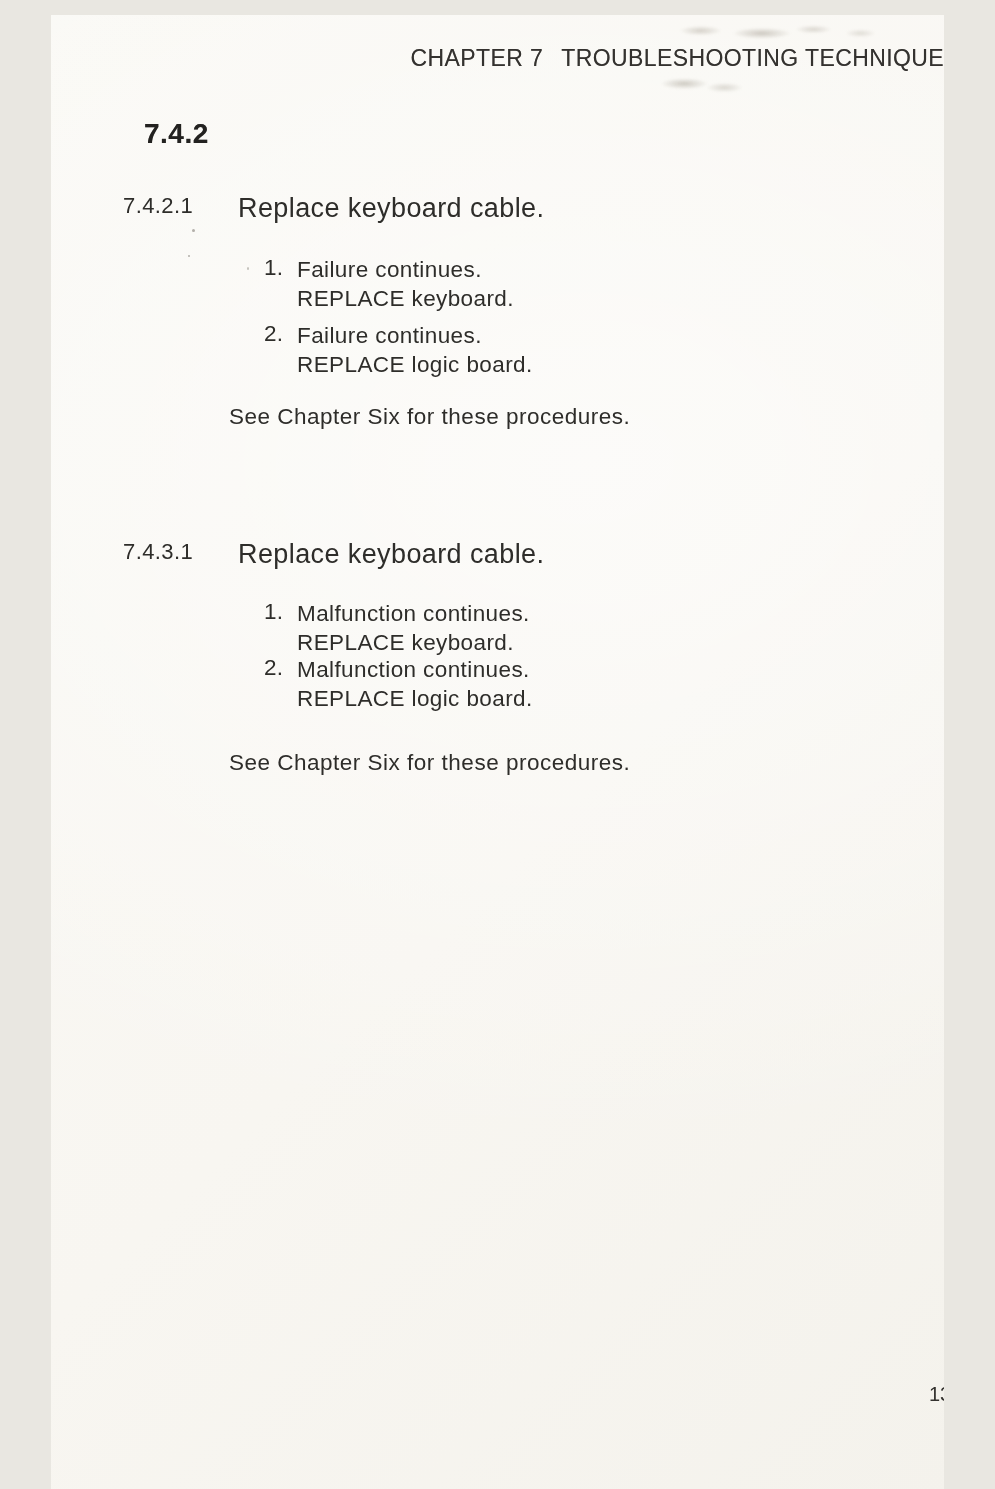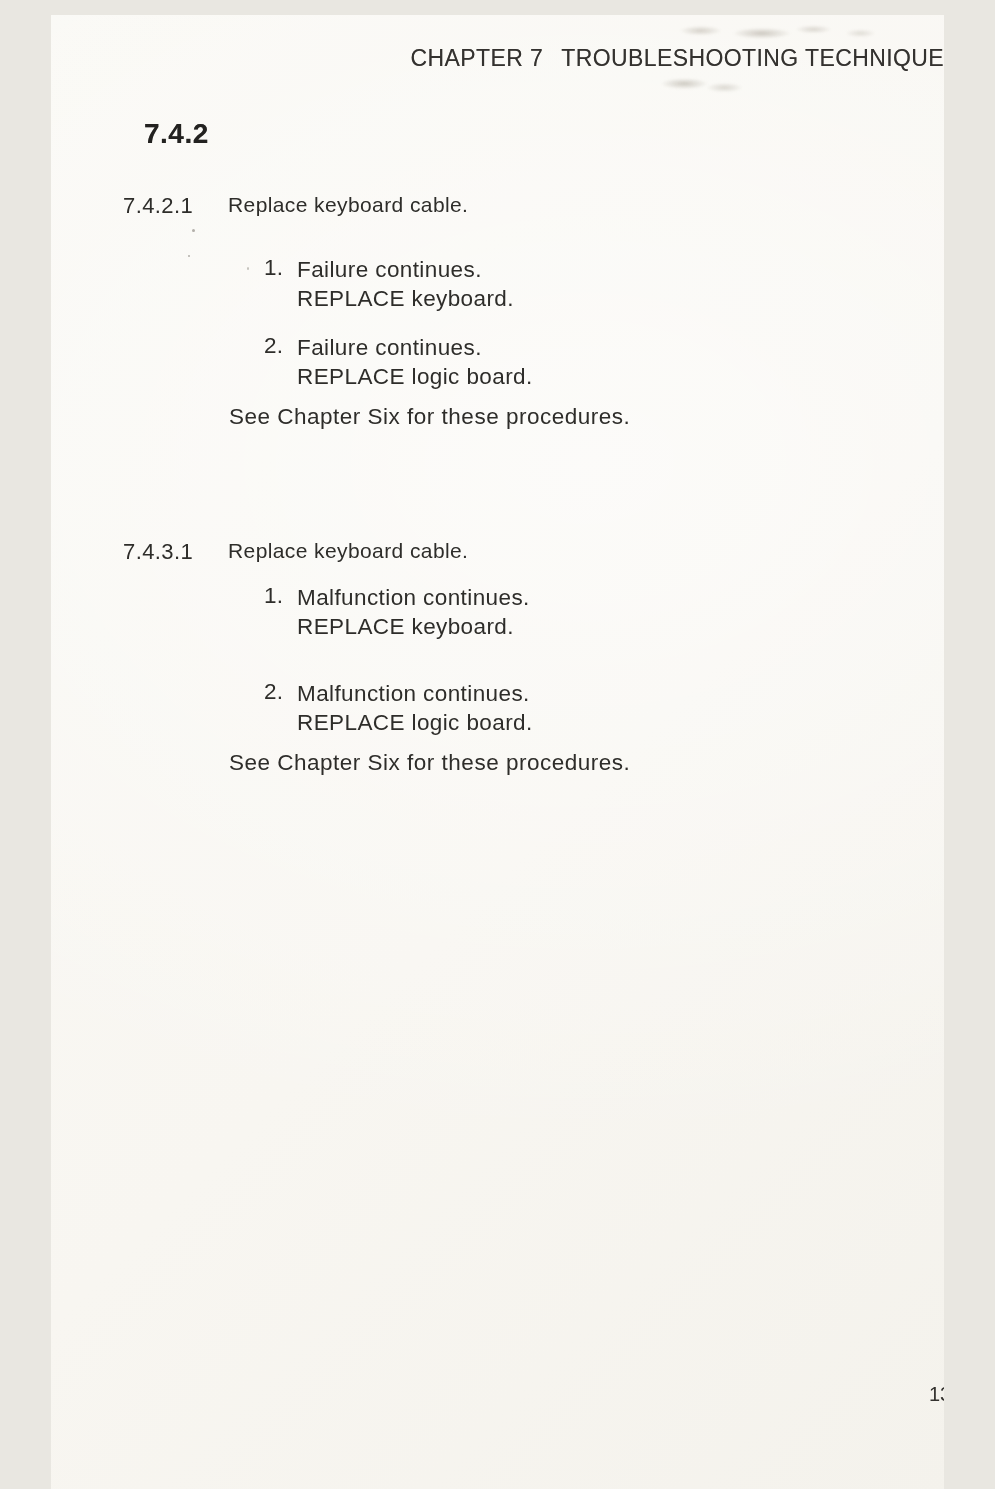--- a/index.html
+++ b/index.html
@@ -52,22 +52,22 @@
   .sec-title.condensed { transform: scaleX(0.97); transform-origin: left; letter-spacing: -0.2px; }
 
   
   .sub-num {
     position: absolute; left: 72px;
     font-size: 22px;
     letter-spacing: 0.4px;
     color: #2e2d2a;
   }
   .sub-text {
-    position: absolute; left: 177px;
-    font-size: 21px;
+    position: absolute; left: 187px;
+    font-size: 27px;
     letter-spacing: 0.4px;
     color: #2e2d2a;
   }
 
   
   .step { position: absolute; left: 213px; }
   .step-marker {
     display: inline-block;
     width: 33px;
     vertical-align: top;
@@ -145,37 +145,37 @@
 
   <div class="row" style="top:178px;">
     <span class="sub-num">7.4.2.1</span>
     <span class="sub-text">Replace keyboard cable.</span>
   </div>
 
   <div class="step" style="top:240px;">
     <span class="step-marker">1.</span><span class="step-lines"><span>Failure continues.</span><br><span>REPLACE keyboard.</span></span>
   </div>
 
-  <div class="step" style="top:318px;">
+  <div class="step" style="top:306px;">
     <span class="step-marker">2.</span><span class="step-lines"><span>Failure continues.</span><br><span>REPLACE logic board.</span></span>
   </div>
 
   <div class="note" style="top:389px;">See Chapter Six for these procedures.</div>
 
 
   <div class="row" style="top:524px;">
     <span class="sub-num">7.4.3.1</span>
     <span class="sub-text">Replace keyboard cable.</span>
   </div>
 
-  <div class="step" style="top:568px;">
+  <div class="step" style="top:584px;">
     <span class="step-marker">1.</span><span class="step-lines"><span>Malfunction continues.</span><br><span>REPLACE keyboard.</span></span>
   </div>
 
-  <div class="step" style="top:664px;">
+  <div class="step" style="top:640px;">
     <span class="step-marker">2.</span><span class="step-lines"><span>Malfunction continues.</span><br><span>REPLACE logic board.</span></span>
   </div>
 
   <div class="note" style="top:735px;">See Chapter Six for these procedures.</div>
 
   <div class="page-number">133</div>
 
 </div>
 
 </body></html>

